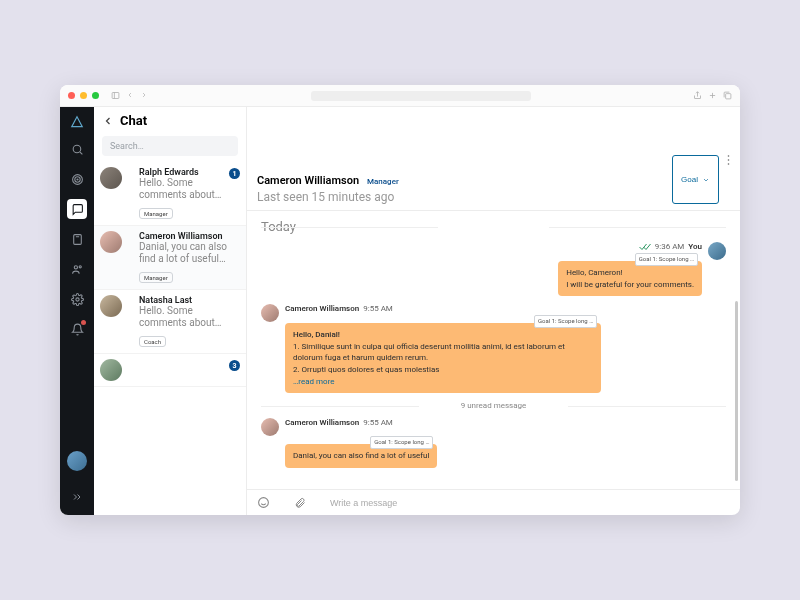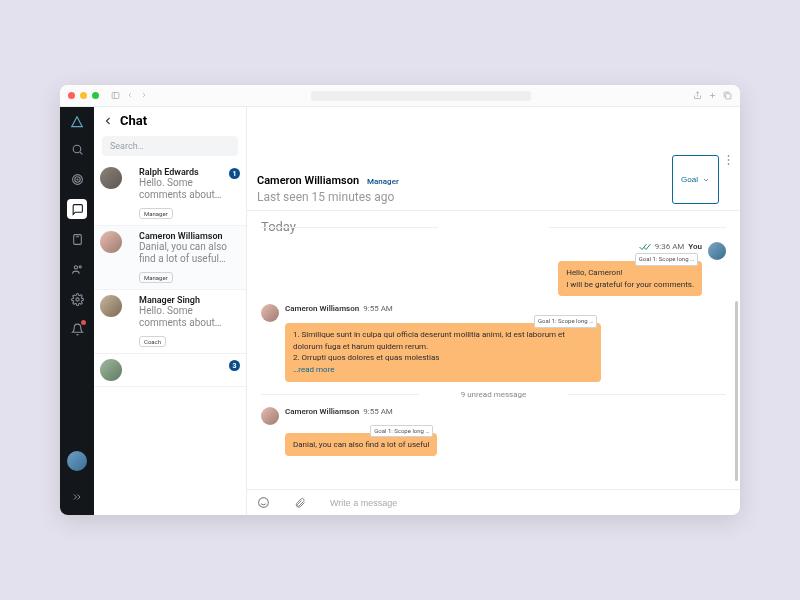--- a/index.html
+++ b/index.html
@@ -344,21 +344,21 @@
           <div class="meta">
             <div class="name">Cameron Williamson</div>
             <div class="preview">Danial, you can also find a lot of useful information…</div>
             <span class="role-tag">Manager</span>
           </div>
         </div>
 
         <div class="conv">
           <div class="av a3"></div>
           <div class="meta">
-            <div class="name">Manager Singh</div>
+            <div class="name">Natasha Last</div>
             <div class="preview">Hello. Some comments about Milestone 3…</div>
             <span class="role-tag">Coach</span>
           </div>
         </div>
 
         <div class="conv">
           <div class="av a4"></div>
           <div class="badge">3</div>
         </div>
 
@@ -417,20 +417,21 @@
 
         <div class="row">
           <div class="av-s cw"></div>
           <div class="bubble-wrap">
             <div class="meta-line">
               <span class="author">Cameron Williamson</span>
               <span>9:55 AM</span>
             </div>
             <div class="bubble" style="margin-top:8px;">
               <span class="goal-chip">Goal 1: Scope long …</span>
+              <div class="greet">Hello, Danial!</div>
               <div>1. Similique sunt in culpa qui officia deserunt mollitia animi, id est laborum et dolorum fuga et harum quidem rerum.</div>
               <div>2. Orrupti quos dolores et quas molestias</div>
               <div class="readmore">…read more</div>
             </div>
           </div>
         </div>
 
         <div class="unread-sep">9 unread message</div>
 
         <div class="row">

